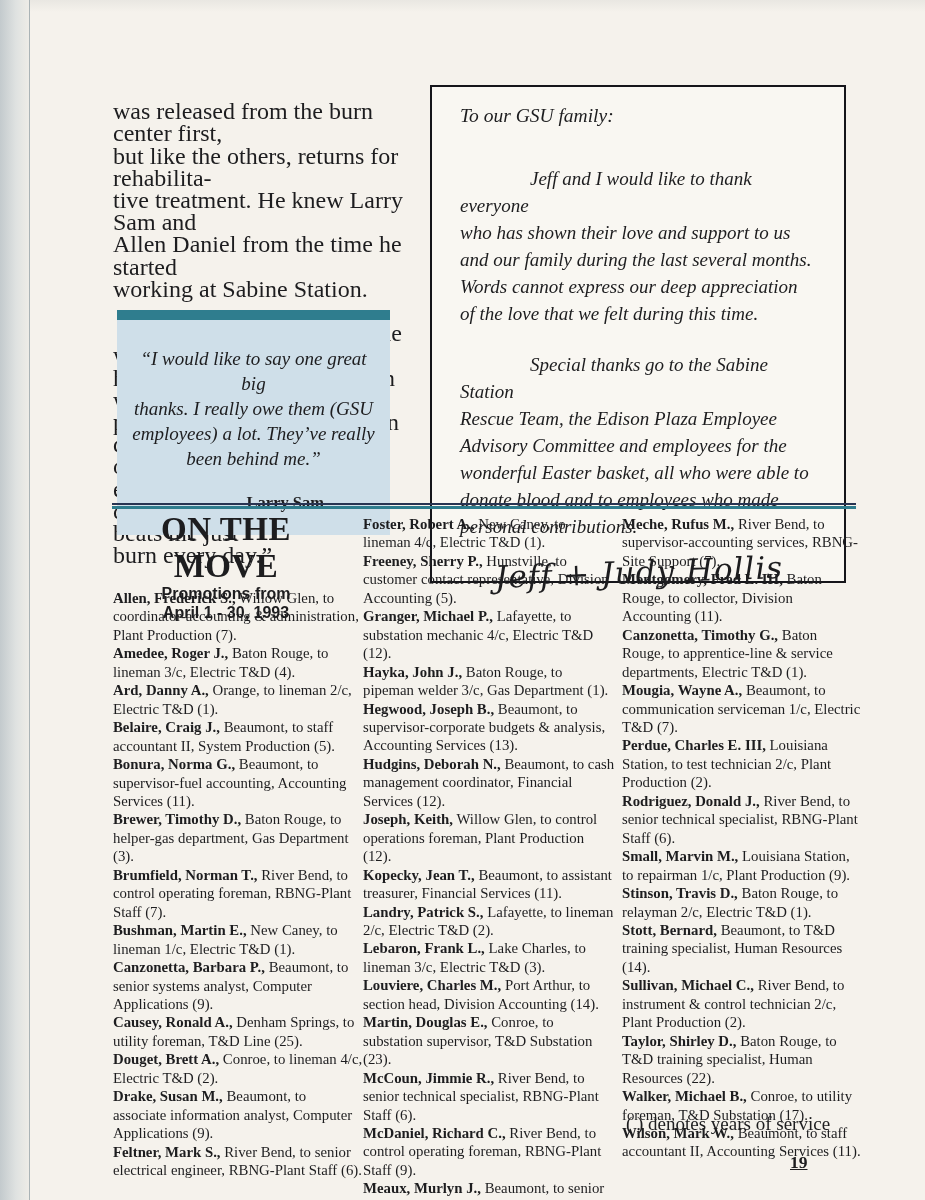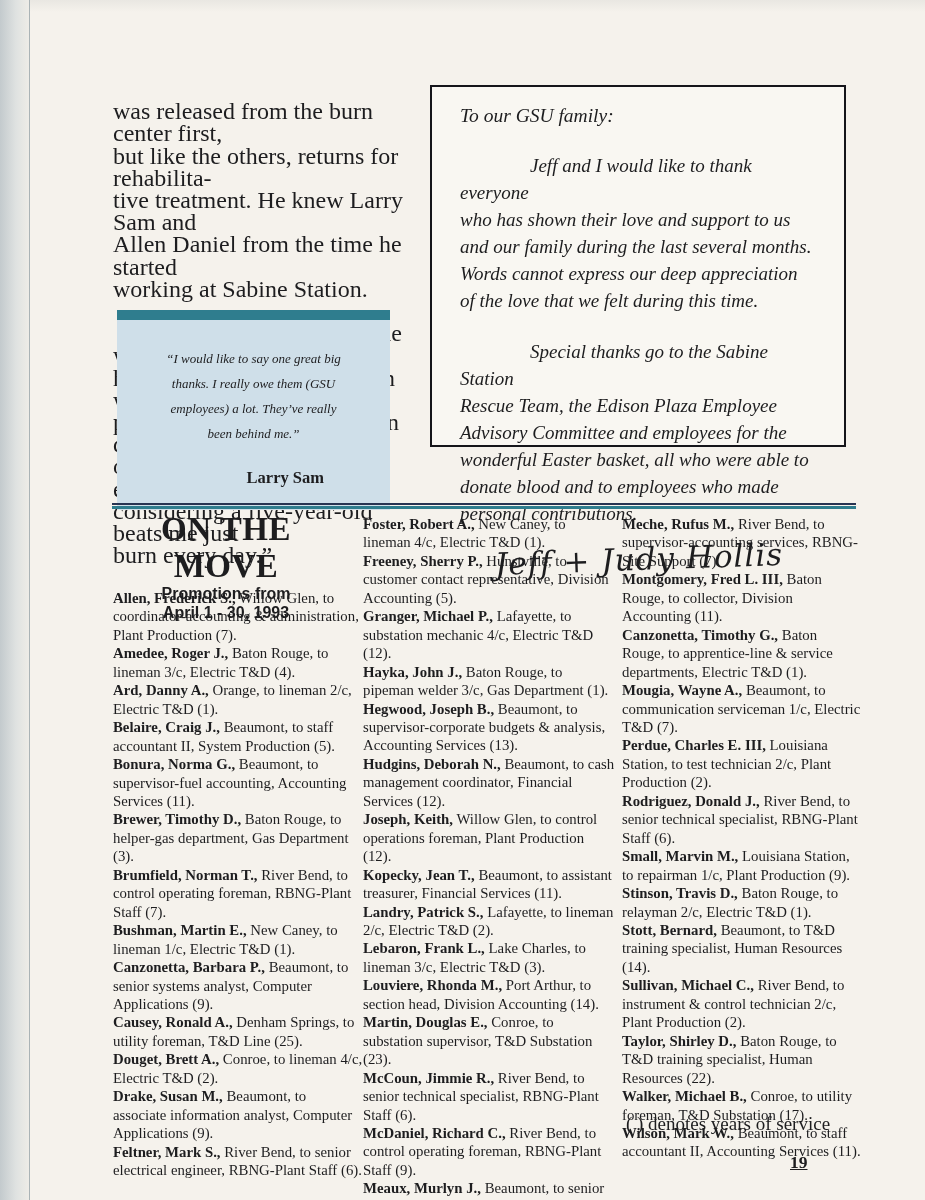--- a/index.html
+++ b/index.html
@@ -27,45 +27,45 @@
     background:linear-gradient(to bottom,#e9e7e2,rgba(245,242,236,0));
   }
   
   .intro{
     position:absolute;left:113px;top:78px;width:312px;
     font-size:24px;line-height:22.2px;white-space:pre-line;
   }
   .intro .p2{text-indent:42px;}
   
   .letter-box{
-    position:absolute;left:430px;top:85px;width:416px;height:362px;
+    position:absolute;left:430px;top:85px;width:416px;height:498px;
     border:2px solid #15151a;background:#f9f7f2;
     padding:16px 26px 0 28px;
     font-style:italic;
   }
   .letter-salutation{font-size:19.5px;margin-top:2px;}
   .letter-p{font-size:19px;line-height:27px;white-space:pre-line;text-indent:70px;}
-  .letter-p.first{margin-top:25px;}
+  .letter-p.first{margin-top:38px;}
   .letter-p.second{margin-top:24px;}
   .signature{
     margin-top:14px;text-align:center;
     font-size:31px;font-style:italic;
     transform:rotate(-2deg);
     letter-spacing:1px;
     font-family:"DejaVu Serif", serif;
   }
   
   .quote-box{position:absolute;left:117px;top:310px;width:273px;}
   .quote-bar{height:10px;background:var(--teal);}
   .quote-body{
     background:var(--quotebg);
     padding:26px 14px 22px 14px;
   }
   .quote-text{
-    font-style:italic;font-size:13px;line-height:25px;
+    font-style:italic;font-size:19px;line-height:25px;
     text-align:center;white-space:pre-line;
   }
   .quote-attrib{
     margin-top:22px;text-align:right;padding-right:52px;
     font-weight:bold;font-size:16.5px;
   }
   
   .divider{position:absolute;left:112px;top:503px;width:744px;}
   .divider .navy{height:2px;background:var(--navy);}
   .divider .gap{height:1px;}
@@ -177,21 +177,21 @@
     <div class="entry"><b>Foster, Robert A.,</b> New Caney, to lineman 4/c, Electric T&amp;D (1).</div>
     <div class="entry"><b>Freeney, Sherry P.,</b> Hunstville, to customer contact representative, Division Accounting (5).</div>
     <div class="entry"><b>Granger, Michael P.,</b> Lafayette, to substation mechanic 4/c, Electric T&amp;D (12).</div>
     <div class="entry"><b>Hayka, John J.,</b> Baton Rouge, to pipeman welder 3/c, Gas Department (1).</div>
     <div class="entry"><b>Hegwood, Joseph B.,</b> Beaumont, to supervisor-corporate budgets &amp; analysis, Accounting Services (13).</div>
     <div class="entry"><b>Hudgins, Deborah N.,</b> Beaumont, to cash management coordinator, Financial Services (12).</div>
     <div class="entry"><b>Joseph, Keith,</b> Willow Glen, to control operations foreman, Plant Production (12).</div>
     <div class="entry"><b>Kopecky, Jean T.,</b> Beaumont, to assistant treasurer, Financial Services (11).</div>
     <div class="entry"><b>Landry, Patrick S.,</b> Lafayette, to lineman 2/c, Electric T&amp;D (2).</div>
     <div class="entry"><b>Lebaron, Frank L.,</b> Lake Charles, to lineman 3/c, Electric T&amp;D (3).</div>
-    <div class="entry"><b>Louviere, Rhonda M.,</b> Port Arthur, to section head, Division Accounting (14).</div>
+    <div class="entry"><b>Louviere, Charles M.,</b> Port Arthur, to section head, Division Accounting (14).</div>
     <div class="entry"><b>Martin, Douglas E.,</b> Conroe, to substation supervisor, T&amp;D Substation (23).</div>
     <div class="entry"><b>McCoun, Jimmie R.,</b> River Bend, to senior technical specialist, RBNG-Plant Staff (6).</div>
     <div class="entry"><b>McDaniel, Richard C.,</b> River Bend, to control operating foreman, RBNG-Plant Staff (9).</div>
     <div class="entry"><b>Meaux, Murlyn J.,</b> Beaumont, to senior relay engineer, Engineering &amp; Technical Services (7).</div>
   </div>
 <div class="col col3">
     <div class="entry"><b>Meche, Rufus M.,</b> River Bend, to supervisor-accounting services, RBNG-Site Support (7).</div>
     <div class="entry"><b>Montgomery, Fred L. III,</b> Baton Rouge, to collector, Division Accounting (11).</div>
     <div class="entry"><b>Canzonetta, Timothy G.,</b> Baton Rouge, to apprentice-line &amp; service departments, Electric T&amp;D (1).</div>
     <div class="entry"><b>Mougia, Wayne A.,</b> Beaumont, to communication serviceman 1/c, Electric T&amp;D (7).</div>

